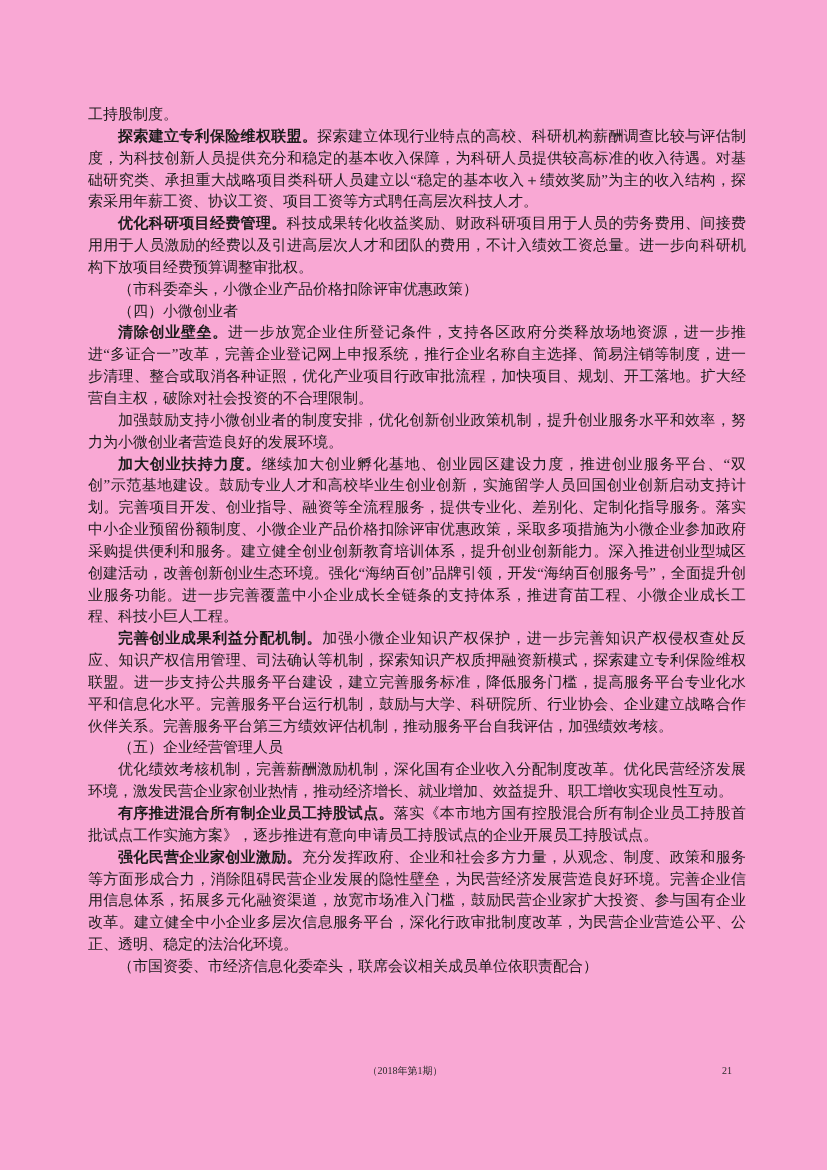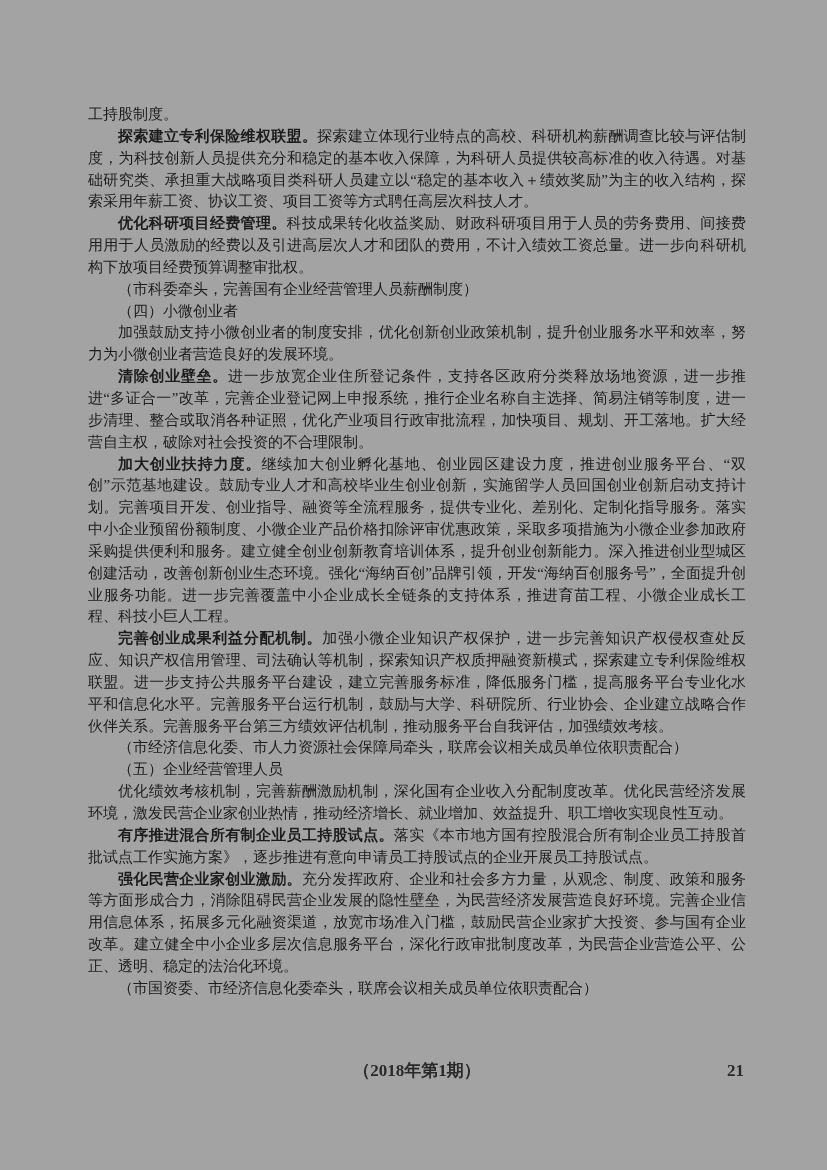--- a/index.html
+++ b/index.html
@@ -4,76 +4,74 @@
 <style>
   html, body { margin: 0; padding: 0; }
   body {
     width: 827px; height: 1170px;
     background: #ffffff;
     font-family: "Liberation Serif", "DejaVu Serif", serif;
   }
   .page {
     position: relative;
     width: 827px; height: 1170px;
-    background: #a3a3a3;
+    background: #f9a8d4;
     overflow: hidden;
     color: #1c1c1c;
   }
   .body-text {
     position: absolute;
     left: 88px; top: 104px;
     width: 658px;
     font-size: 15px;
     line-height: 21.85px;
     text-align: justify;
   }
   .para { margin: 0; text-indent: 2em; }
   .cont { text-indent: 0; }
   .lead { font-weight: bold; }
   .heading { }
   .page-footer {
     position: absolute;
-    left: 88px; top: 1060px;
+    left: 76px; top: 1060px;
     width: 658px;
-    font-size: 17px;
+    font-size: 10px;
     line-height: 22px;
     text-align: center;
     color: #2a2a2a;
-    font-weight: bold;
   }
   .pageno {
     position: absolute;
     right: 2px; top: 0;
   }
 </style>
 </head>
 <body>
 
 <div class="page">
 
   <main class="body-text">
     <p class="para cont">工持股制度。</p>
 
     <p class="para"><span class="lead">探索建立专利保险维权联盟。</span><span class="ptext">探索建立体现行业特点的高校、科研机构薪酬调查比较与评估制度，为科技创新人员提供充分和稳定的基本收入保障，为科研人员提供较高标准的收入待遇。对基础研究类、承担重大战略项目类科研人员建立以“稳定的基本收入＋绩效奖励”为主的收入结构，探索采用年薪工资、协议工资、项目工资等方式聘任高层次科技人才。</span></p>
 
     <p class="para"><span class="lead">优化科研项目经费管理。</span><span class="ptext">科技成果转化收益奖励、财政科研项目用于人员的劳务费用、间接费用用于人员激励的经费以及引进高层次人才和团队的费用，不计入绩效工资总量。进一步向科研机构下放项目经费预算调整审批权。</span></p>
 
-    <p class="para attribution">（市科委牵头，完善国有企业经营管理人员薪酬制度）</p>
+    <p class="para attribution">（市科委牵头，小微企业产品价格扣除评审优惠政策）</p>
 
     <p class="para heading">（四）小微创业者</p>
 
+    <p class="para"><span class="lead">清除创业壁垒。</span><span class="ptext">进一步放宽企业住所登记条件，支持各区政府分类释放场地资源，进一步推进“多证合一”改革，完善企业登记网上申报系统，推行企业名称自主选择、简易注销等制度，进一步清理、整合或取消各种证照，优化产业项目行政审批流程，加快项目、规划、开工落地。扩大经营自主权，破除对社会投资的不合理限制。</span></p>
+
     <p class="para">加强鼓励支持小微创业者的制度安排，优化创新创业政策机制，提升创业服务水平和效率，努力为小微创业者营造良好的发展环境。</p>
-
-    <p class="para"><span class="lead">清除创业壁垒。</span><span class="ptext">进一步放宽企业住所登记条件，支持各区政府分类释放场地资源，进一步推进“多证合一”改革，完善企业登记网上申报系统，推行企业名称自主选择、简易注销等制度，进一步清理、整合或取消各种证照，优化产业项目行政审批流程，加快项目、规划、开工落地。扩大经营自主权，破除对社会投资的不合理限制。</span></p>
 
     <p class="para"><span class="lead">加大创业扶持力度。</span><span class="ptext">继续加大创业孵化基地、创业园区建设力度，推进创业服务平台、“双创”示范基地建设。鼓励专业人才和高校毕业生创业创新，实施留学人员回国创业创新启动支持计划。完善项目开发、创业指导、融资等全流程服务，提供专业化、差别化、定制化指导服务。落实中小企业预留份额制度、小微企业产品价格扣除评审优惠政策，采取多项措施为小微企业参加政府采购提供便利和服务。建立健全创业创新教育培训体系，提升创业创新能力。深入推进创业型城区创建活动，改善创新创业生态环境。强化“海纳百创”品牌引领，开发“海纳百创服务号”，全面提升创业服务功能。进一步完善覆盖中小企业成长全链条的支持体系，推进育苗工程、小微企业成长工程、科技小巨人工程。</span></p>
 
     <p class="para"><span class="lead">完善创业成果利益分配机制。</span><span class="ptext">加强小微企业知识产权保护，进一步完善知识产权侵权查处反应、知识产权信用管理、司法确认等机制，探索知识产权质押融资新模式，探索建立专利保险维权联盟。进一步支持公共服务平台建设，建立完善服务标准，降低服务门槛，提高服务平台专业化水平和信息化水平。完善服务平台运行机制，鼓励与大学、科研院所、行业协会、企业建立战略合作伙伴关系。完善服务平台第三方绩效评估机制，推动服务平台自我评估，加强绩效考核。</span></p>
 
-    <p class="para attribution">（市经济信息化委、市人力资源社会保障局牵头，联席会议相关成员单位依职责配合）</p>
 
     <p class="para heading">（五）企业经营管理人员</p>
 
     <p class="para">优化绩效考核机制，完善薪酬激励机制，深化国有企业收入分配制度改革。优化民营经济发展环境，激发民营企业家创业热情，推动经济增长、就业增加、效益提升、职工增收实现良性互动。</p>
 
 
     <p class="para"><span class="lead">有序推进混合所有制企业员工持股试点。</span><span class="ptext">落实《本市地方国有控股混合所有制企业员工持股首批试点工作实施方案》，逐步推进有意向申请员工持股试点的企业开展员工持股试点。</span></p>
 
     <p class="para"><span class="lead">强化民营企业家创业激励。</span><span class="ptext">充分发挥政府、企业和社会多方力量，从观念、制度、政策和服务等方面形成合力，消除阻碍民营企业发展的隐性壁垒，为民营经济发展营造良好环境。完善企业信用信息体系，拓展多元化融资渠道，放宽市场准入门槛，鼓励民营企业家扩大投资、参与国有企业改革。建立健全中小企业多层次信息服务平台，深化行政审批制度改革，为民营企业营造公平、公正、透明、稳定的法治化环境。</span></p>
 

